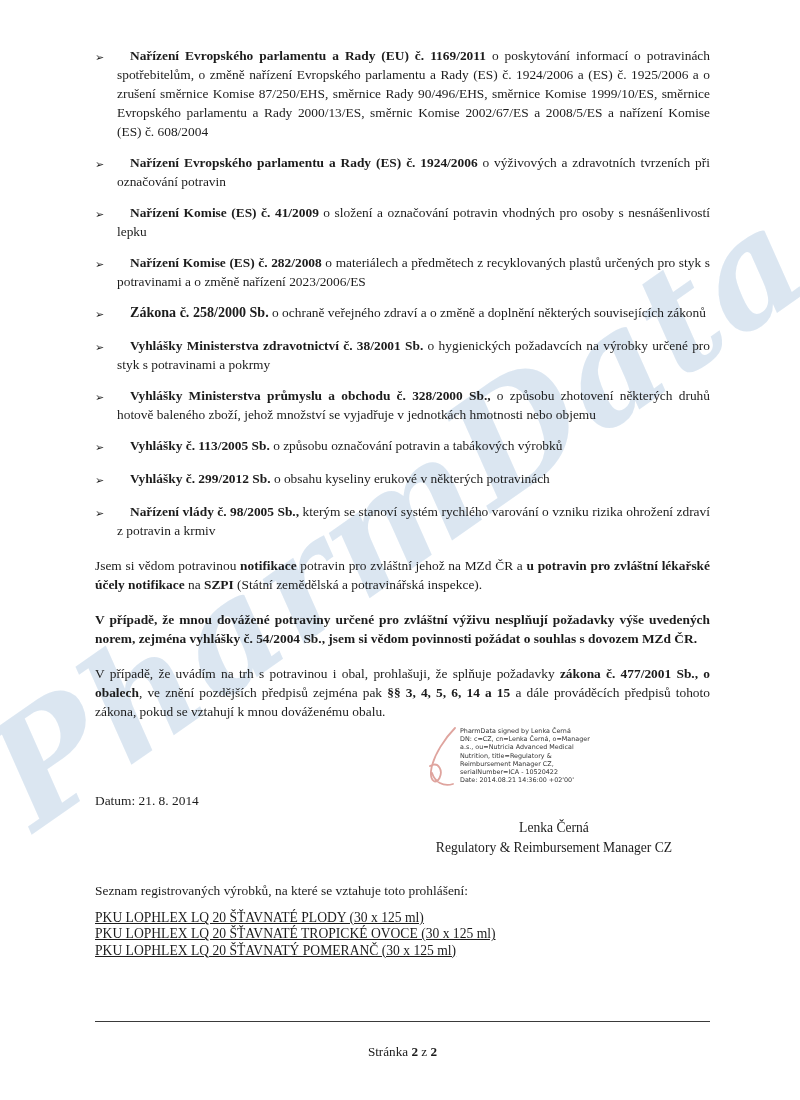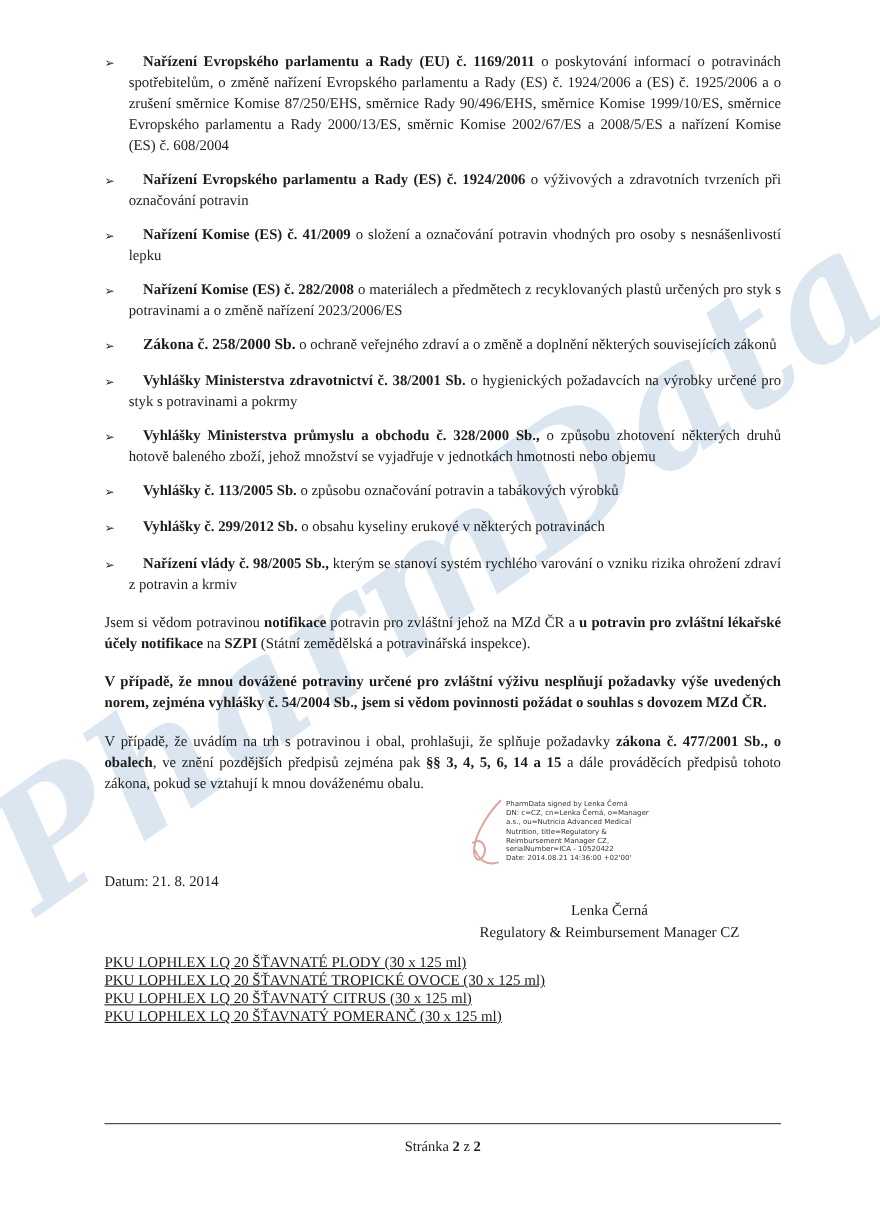--- a/index.html
+++ b/index.html
@@ -82,21 +82,21 @@
   .signer-name { font-size: 13.6px; margin-top: 27px; }
   .signer-title { font-size: 13.6px; margin-top: 1px; }
   .products-intro { margin-top: 24px; }
   .products { margin-top: 10px; text-decoration: underline; }
   .product-line { font-size: 13.6px; line-height: 16.3px; }
   .footer {
     position: absolute;
     left: 95px; right: 90px; top: 1021px;
     border-top: 1.4px solid #3a3a3a;
     text-align: center;
-    padding-top: 10px;
+    padding-top: 20px;
     z-index: 1;
     font-size: 13.2px;
   }
 </style>
 </head>
 <body>
 
 <div class="watermark">PharmData s.r.o.</div>
 
 <div class="content">
@@ -165,25 +165,25 @@
           <div>Reimbursement Manager CZ,</div>
           <div>serialNumber=ICA - 10520422</div>
           <div>Date: 2014.08.21 14:36:00 +02'00'</div>
         </div>
       </div>
       <div class="signer-name">Lenka Černá</div>
       <div class="signer-title">Regulatory &amp;  Reimbursement Manager CZ</div>
     </div>
   </div>
 
+  <div class="products-intro">Seznam registrovaných výrobků, na které se vztahuje toto prohlášení:</div>
 
   <div class="products">
     <div class="product-line">PKU LOPHLEX LQ 20 ŠŤAVNATÉ PLODY (30 x 125 ml)</div>
     <div class="product-line">PKU LOPHLEX LQ 20 ŠŤAVNATÉ TROPICKÉ OVOCE (30 x 125 ml)</div>
-    <div class="product-line">PKU LOPHLEX LQ 20 ŠŤAVNATÝ CITRUS (30 x 125 ml)</div>
     <div class="product-line">PKU LOPHLEX LQ 20 ŠŤAVNATÝ POMERANČ (30 x 125 ml)</div>
   </div>
 
 </div>
 
 <div class="footer">
   <span>Stránka </span><span class="bold">2</span><span> z </span><span class="bold">2</span>
 </div>
 
 </body></html>

